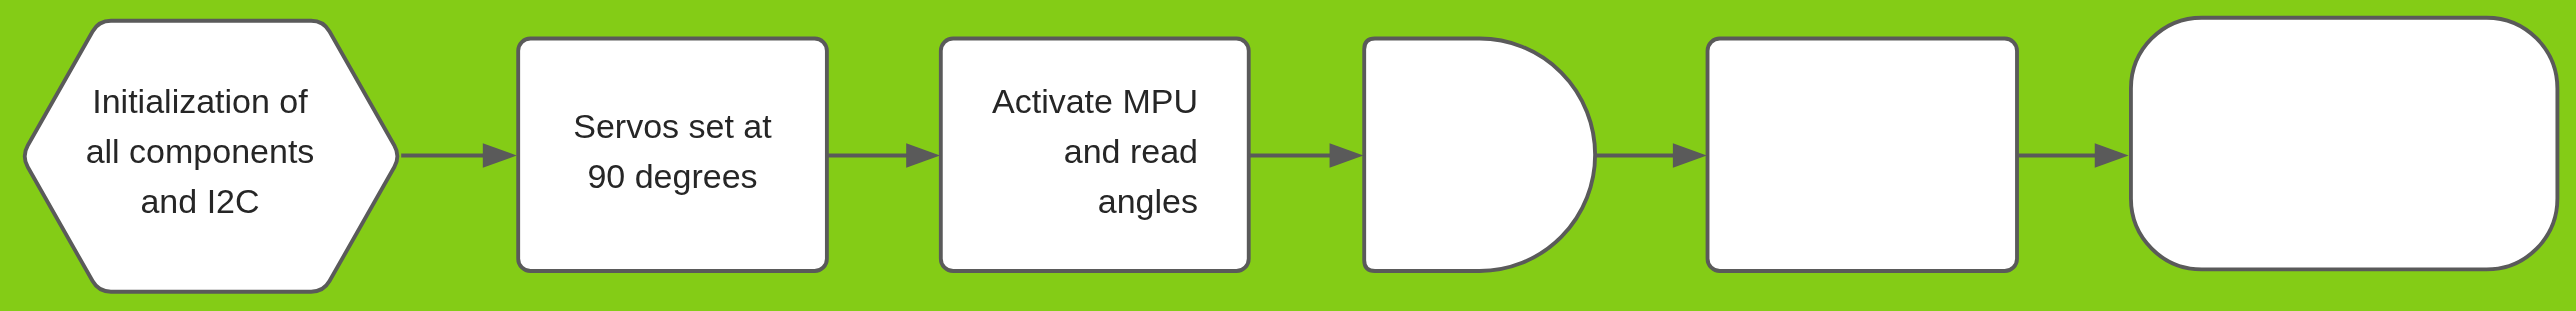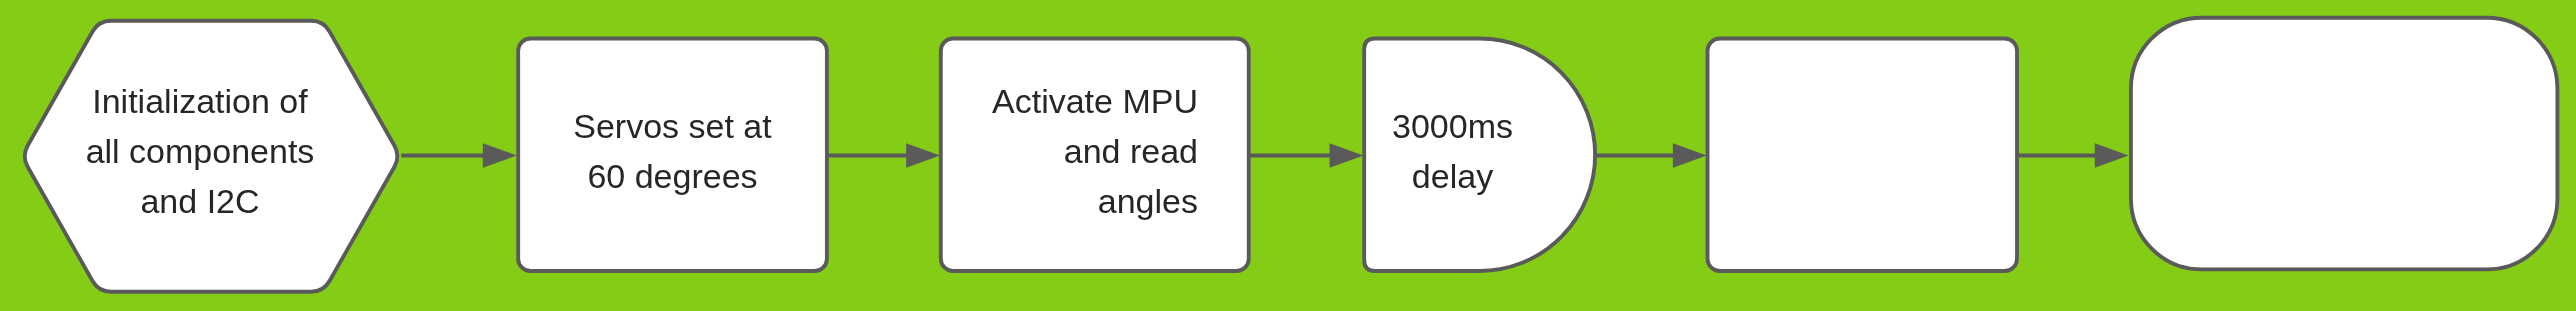--- a/index.html
+++ b/index.html
@@ -80,25 +80,23 @@
       <polygon points="2217,202 2173,186 2173,218"></polygon>
       <polygon points="2765,202 2721,186 2721,218"></polygon>
     </g>
   </svg>
 
   <div class="node-label lbl-init">Initialization of
 all components
 and I2C</div>
 
   <div class="node-label lbl-servos">Servos set at
-60 degrees</div>
+90 degrees</div>
 
   <div class="node-label lbl-mpu">Activate MPU
 and read
 angles</div>
 
-  <div class="node-label lbl-delay">3000ms
-delay</div>
 
 
 
 </div>
 
 
 </body></html>

